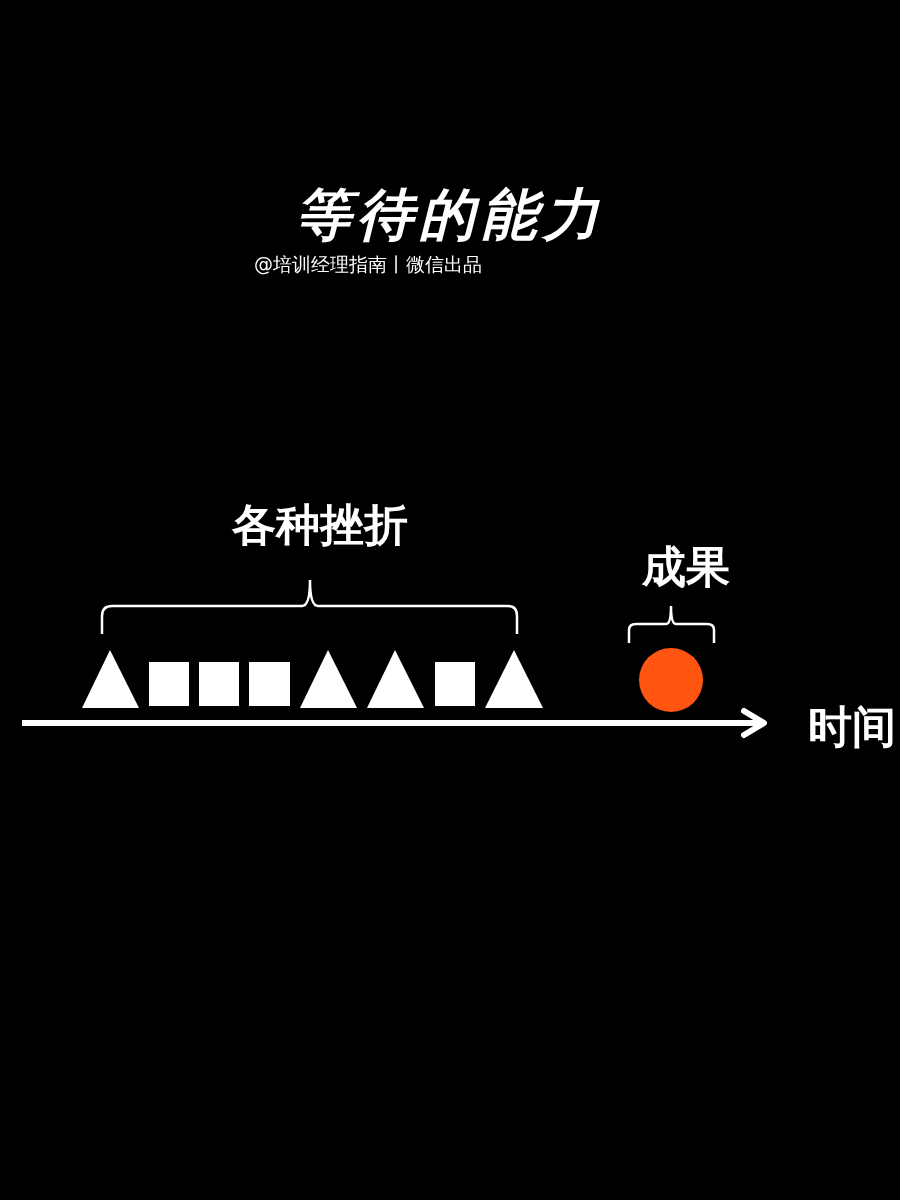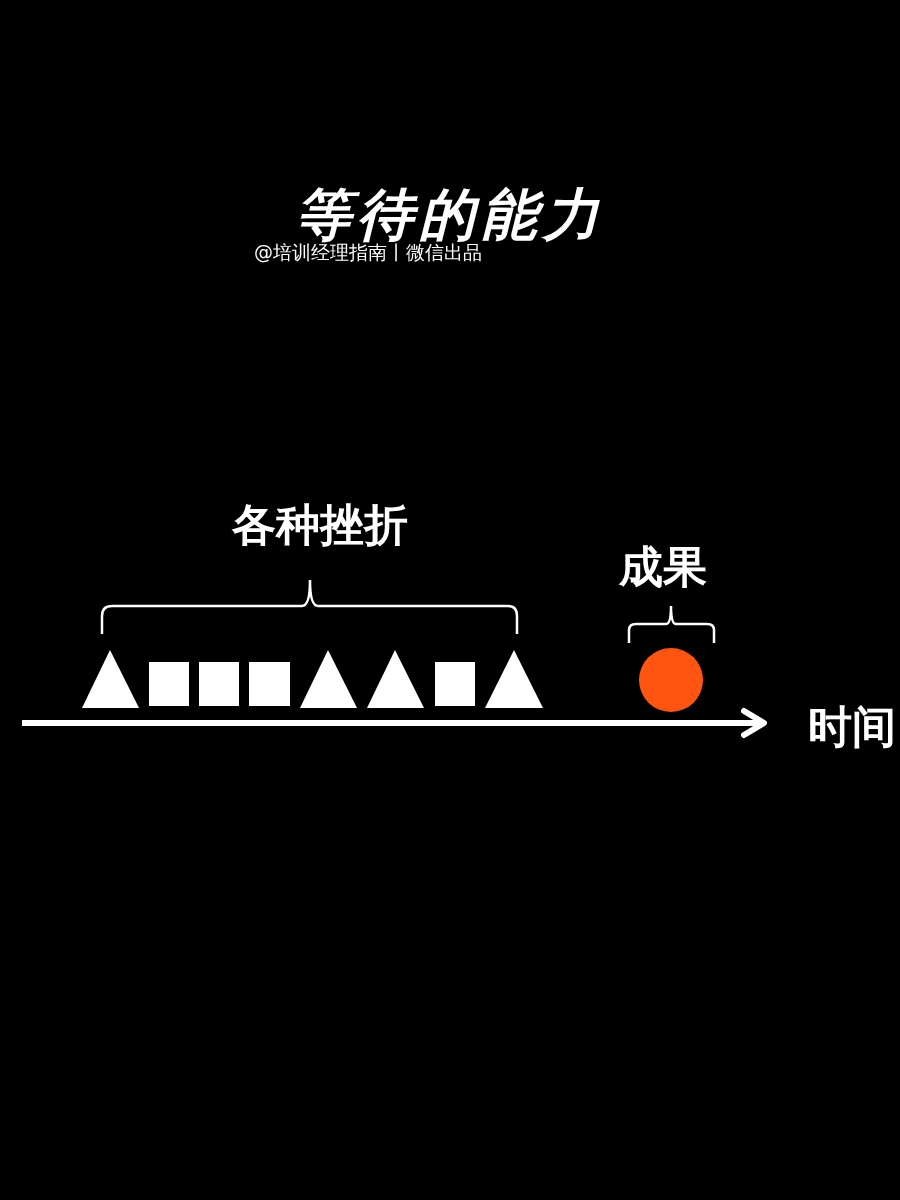--- a/index.html
+++ b/index.html
@@ -1,29 +1,29 @@
 <!DOCTYPE html>
 <html><head>
   <meta charset="utf-8">
   <style>
     html, body { margin:0; padding:0; background:#000; }
     body { width:900px; height:1200px; position:relative; overflow:hidden; font-family:"DejaVu Sans", sans-serif; color:#fff; }
     .title { position:absolute; left:0; width:900px; top:178px; text-align:center; font-size:56px; font-weight:bold; letter-spacing:6px; font-style:italic; }
-    .subtitle { position:absolute; left:0; width:736px; top:240px; text-align:center; font-size:19px; }
+    .subtitle { position:absolute; left:0; width:736px; top:252px; text-align:center; font-size:19px; }
     .label { position:absolute; font-size:44px; font-weight:bold; white-space:nowrap; }
     svg.diagram { position:absolute; left:0; top:0; }
   </style>
 </head>
 <body>
 
 <div class="title">等待的能力</div>
 <div class="subtitle">@培训经理指南丨微信出品</div>
 
 <div class="label" style="left:232px; top:496px;">各种挫折</div>
-<div class="label" style="left:619px; top:538px;">成果</div>
+<div class="label" style="left:642px; top:538px;">成果</div>
 <div class="label" style="left:808px; top:698px;">时间</div>
 
 <svg class="diagram" width="900" height="1200">
 
   <path d="M102,634 L102,616 Q102,606 112,606 L302,606 Q310,606 310,580 Q310,606 318,606 L508,606 Q517,606 517,616 L517,634" fill="none" stroke="#fff" stroke-width="2.5"></path>
 
   <path d="M629,643 L629,630 Q629,624 636,624 L666,624 Q671,624 671,606 Q671,624 676,624 L707,624 Q714,624 714,630 L714,643" fill="none" stroke="#fff" stroke-width="2.5"></path>
 
   <polygon points="82,708 110,650 139,708" fill="#fff"></polygon>
   <rect x="149" y="662" width="40" height="44" fill="#fff"></rect>

